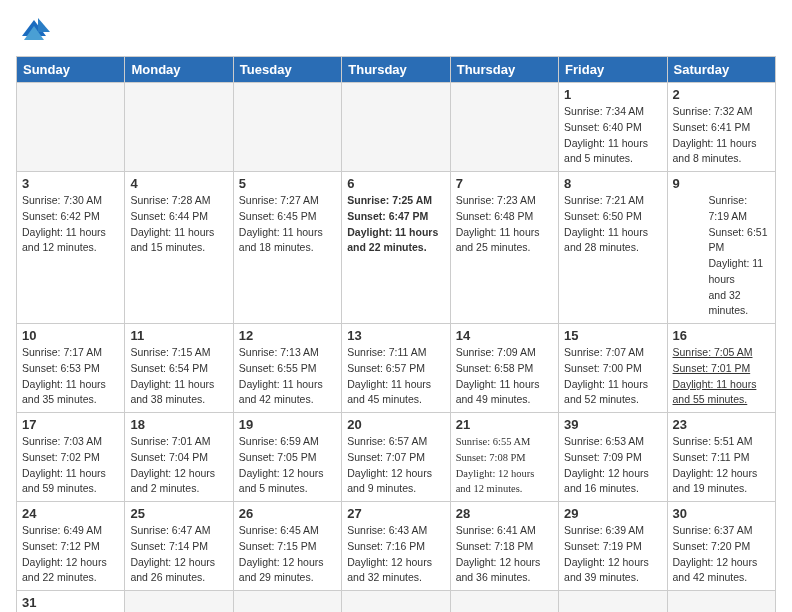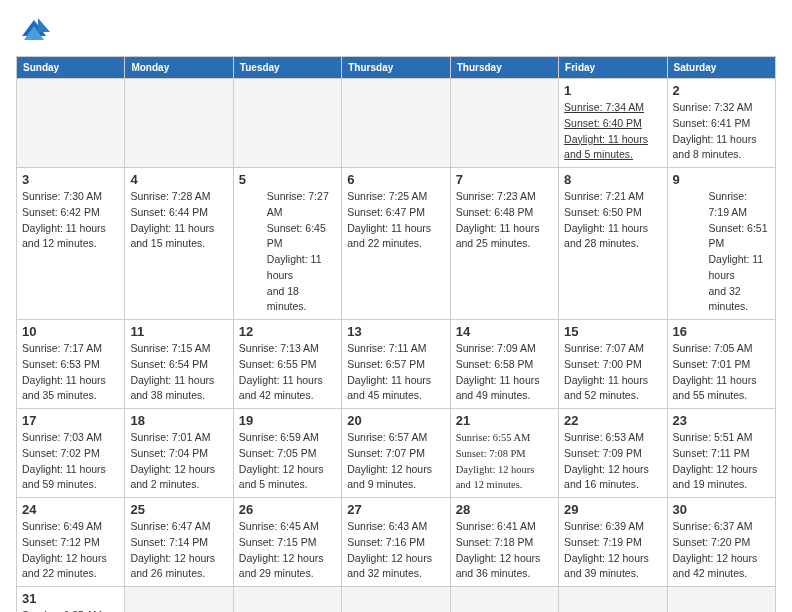--- a/index.html
+++ b/index.html
@@ -48,21 +48,21 @@
     table {
       width: 100%;
       border-collapse: collapse;
       table-layout: fixed;
     }
     th {
       background-color: #2a6db5;
       color: #fff;
       text-align: left;
       padding: 5px 6px;
-      font-size: 10px;
+      font-size: 13px;
       font-weight: bold;
       border: 1px solid #ccc;
     }
     td {
       border: 1px solid #ccc;
       vertical-align: top;
       padding: 4px 5px;
       font-size: 10.5px;
       color: #333;
       background: #fff;
@@ -118,21 +118,21 @@
   </thead>
   <tbody id="calendar-body">
   <tr>
         <td class="empty"></td>
         <td class="empty"></td>
         <td class="empty"></td>
         <td class="empty"></td>
         <td class="empty"></td>
         <td>
           <span class="day-number">1</span>
-          <div class="day-info" style="white-space: pre-line; text-decoration: underline;">Sunrise: 7:34 AM
+          <div class="day-info" style="white-space: pre-line;">Sunrise: 7:34 AM
 Sunset: 6:40 PM
 Daylight: 11 hours
 and 5 minutes.</div>
         </td>
         <td>
           <span class="day-number">2</span>
           <div class="day-info" style="white-space: pre-line;">Sunrise: 7:32 AM
 Sunset: 6:41 PM
 Daylight: 11 hours
 and 8 minutes.</div>
@@ -148,28 +148,28 @@
         </td>
         <td>
           <span class="day-number">4</span>
           <div class="day-info" style="white-space: pre-line;">Sunrise: 7:28 AM
 Sunset: 6:44 PM
 Daylight: 11 hours
 and 15 minutes.</div>
         </td>
         <td>
           <span class="day-number">5</span>
-          <div class="day-info" style="white-space: pre-line; margin-left: 28px;">Sunrise: 7:27 AM
+          <div class="day-info" style="white-space: pre-line;">Sunrise: 7:27 AM
 Sunset: 6:45 PM
 Daylight: 11 hours
 and 18 minutes.</div>
         </td>
         <td>
           <span class="day-number">6</span>
-          <div class="day-info" style="white-space: pre-line;">Sunrise: 7:25 AM
+          <div class="day-info" style="white-space: pre-line; font-weight: bold;">Sunrise: 7:25 AM
 Sunset: 6:47 PM
 Daylight: 11 hours
 and 22 minutes.</div>
         </td>
         <td>
           <span class="day-number">7</span>
           <div class="day-info" style="white-space: pre-line;">Sunrise: 7:23 AM
 Sunset: 6:48 PM
 Daylight: 11 hours
 and 25 minutes.</div>
@@ -227,21 +227,21 @@
         </td>
         <td>
           <span class="day-number">15</span>
           <div class="day-info" style="white-space: pre-line;">Sunrise: 7:07 AM
 Sunset: 7:00 PM
 Daylight: 11 hours
 and 52 minutes.</div>
         </td>
         <td>
           <span class="day-number">16</span>
-          <div class="day-info" style="white-space: pre-line;">Sunrise: 7:05 AM
+          <div class="day-info" style="white-space: pre-line; text-decoration: underline;">Sunrise: 7:05 AM
 Sunset: 7:01 PM
 Daylight: 11 hours
 and 55 minutes.</div>
         </td>
       </tr>
       <tr>
         <td>
           <span class="day-number">17</span>
           <div class="day-info" style="white-space: pre-line;">Sunrise: 7:03 AM
 Sunset: 7:02 PM
@@ -270,21 +270,21 @@
 and 9 minutes.</div>
         </td>
         <td>
           <span class="day-number">21</span>
           <div class="day-info" style="white-space: pre-line; font-family: Liberation Serif, serif;">Sunrise: 6:55 AM
 Sunset: 7:08 PM
 Daylight: 12 hours
 and 12 minutes.</div>
         </td>
         <td>
-          <span class="day-number">22</span>
+          <span class="day-number">39</span>
           <div class="day-info" style="white-space: pre-line;">Sunrise: 6:53 AM
 Sunset: 7:09 PM
 Daylight: 12 hours
 and 16 minutes.</div>
         </td>
         <td>
           <span class="day-number">23</span>
           <div class="day-info" style="white-space: pre-line;">Sunrise: 5:51 AM
 Sunset: 7:11 PM
 Daylight: 12 hours

